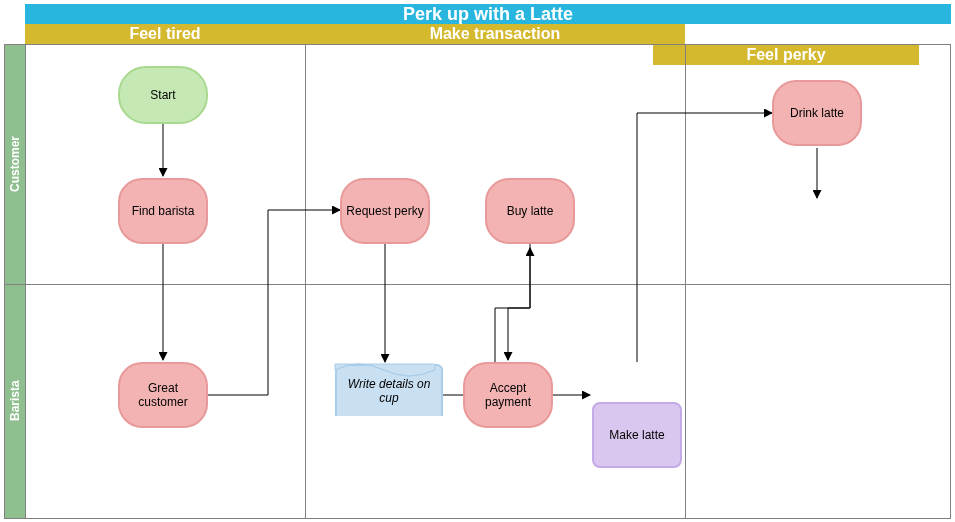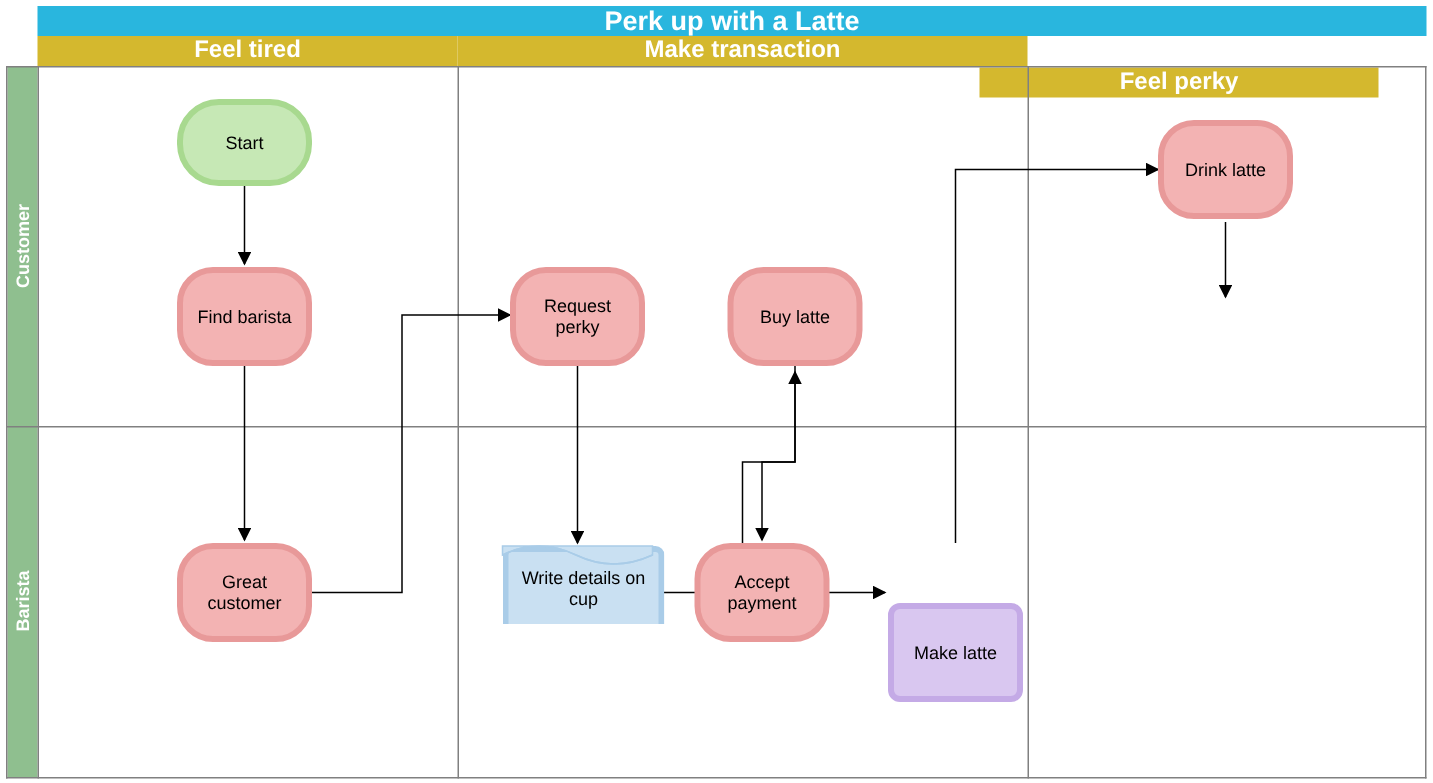--- a/index.html
+++ b/index.html
@@ -4,21 +4,21 @@
 <style>
   * { box-sizing: border-box; margin: 0; padding: 0; }
   body { font-family: Arial, sans-serif; font-size: 12px; background: #fff; }
   .diagram { position: relative; width: 955px; height: 522px; }
   svg { position: absolute; top: 0; left: 0; }
   
   .title-bar { position: absolute; background: #29b6de; color: #fff; text-align: center; font-weight: bold; display: flex; align-items: center; justify-content: center; font-size: 18px; }
   .phase-header { position: absolute; background: #d4b82e; color: #fff; text-align: center; font-weight: bold; display: flex; align-items: center; justify-content: center; font-size: 16px; }
   .lane-label { position: absolute; background: #8fbf8f; color: #fff; text-align: center; font-weight: bold; display: flex; align-items: center; justify-content: center; font-size: 12px; writing-mode: vertical-rl; transform: rotate(180deg); }
   
-  .node { position: absolute; display: flex; align-items: center; justify-content: center; text-align: center; font-size: 12px; padding: 4px; border: 4px solid #0f766e; }
+  .node { position: absolute; display: flex; align-items: center; justify-content: center; text-align: center; font-size: 12px; padding: 4px; border: 2px solid #0f766e; }
   .terminator { background: #c6e8b5; border-radius: 28px; border-color: #a8d98f; }
   .process { background: #f3b3b3; border-radius: 24px; border-color: #e89999; }
   .alt1 { background: #d9c7f0; border-radius: 8px; border-color: #c4aae6; margin-top: 40px; }
   .doc { background: #c9e0f2; border-color: #a9cce8; border-bottom: none; border-radius: 6px 6px 0 0; }
   .doc-wrap { position: absolute; }
   .doc-bottom { overflow: visible; position: absolute; bottom: -12px; left: -1px; }
   
   .grid-line { position: absolute; background: #808080; }
 </style>
 </head>
@@ -69,21 +69,21 @@
 
     <line x1="817" y1="148" x2="817" y2="198" stroke="#000" stroke-width="1" marker-end="url(#arrow)"></line>
   </svg>
 
   <div class="node terminator" style="left:118px; top:66px; width:90px; height:58px;">Start</div>
   <div class="node process" style="left:118px; top:178px; width:90px; height:66px;">Find barista</div>
   <div class="node process" style="left:118px; top:362px; width:90px; height:66px;">Great customer</div>
   <div class="node process" style="left:340px; top:178px; width:90px; height:66px;">Request perky</div>
 
   <div class="doc-wrap" style="left:335px; top:364px; width:100px; height:52px;">
-    <div class="node doc" style="position:relative; left:0; top:0; width:108px; height:52px;">Write details on cup</div>
+    <div class="node doc" style="position:relative; left:0; top:0; width:108px; height:52px;font-style:italic;">Write details on cup</div>
     <svg class="doc-bottom" width="102" height="18">
       <path d="M1,6 Q25,-6 50,6 Q75,18 101,6 L101,0 L1,0 Z" fill="#c9e0f2" stroke="#a9cce8" stroke-width="1"></path>
       <path d="M1,6 Q25,-6 50,6 Q75,18 101,6" fill="none" stroke="#a9cce8" stroke-width="1"></path>
     </svg>
   </div>
 
   <div class="node process" style="left:485px; top:178px; width:90px; height:66px;">Buy latte</div>
   <div class="node process" style="left:463px; top:362px; width:90px; height:66px;">Accept payment</div>
   <div class="node alt1" style="left:592px; top:362px; width:90px; height:66px;">Make latte</div>
   <div class="node process" style="left:772px; top:80px; width:90px; height:66px;">Drink latte</div>

